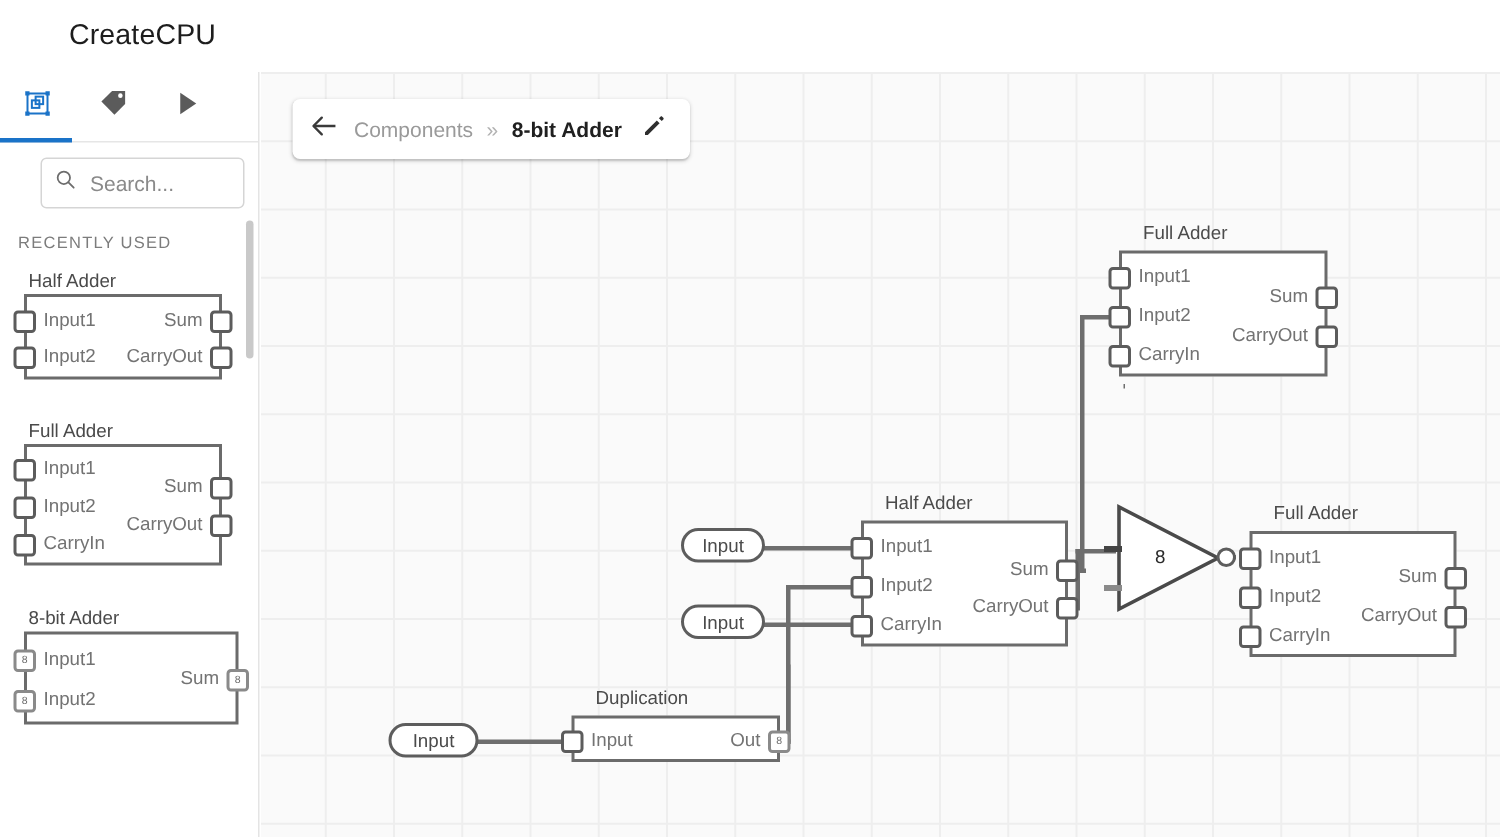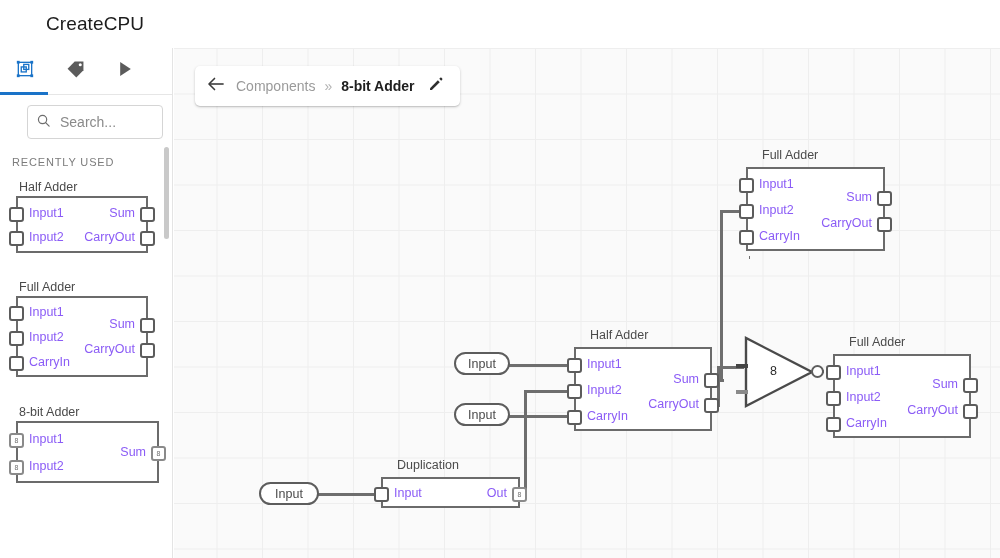--- a/index.html
+++ b/index.html
@@ -67,21 +67,21 @@
   .port.left { left: -9px; }
   .port.right { right: -9px; }
   .port-badge {
     position: absolute; width: 15px; height: 15px; border: 2px solid #8a8a8a;
     background: #ffffff; border-radius: 3px; font-size: 7px; color: #6e6e6e;
     display: flex; align-items: center; justify-content: center;
     font-family: "Liberation Sans", sans-serif;
   }
   .port-badge.left { left: -9px; }
   .port-badge.right { right: -9px; }
-  .plabel { position: absolute; font-size: 12.5px; color: #8b5cf6; white-space: nowrap; }
+  .plabel { position: absolute; font-size: 12.5px; color: #737373; white-space: nowrap; }
   .plabel.l { left: 11px; }
   .plabel.r { right: 11px; }
 
   .sb-scrollbar {
     position: absolute; right: 3px; top: 8px; width: 5px; height: 92px;
     background: #c9c9c9; border-radius: 3px;
   }
 
   .sidebar-scroll { position: relative; height: 463px; overflow: hidden; }
 

